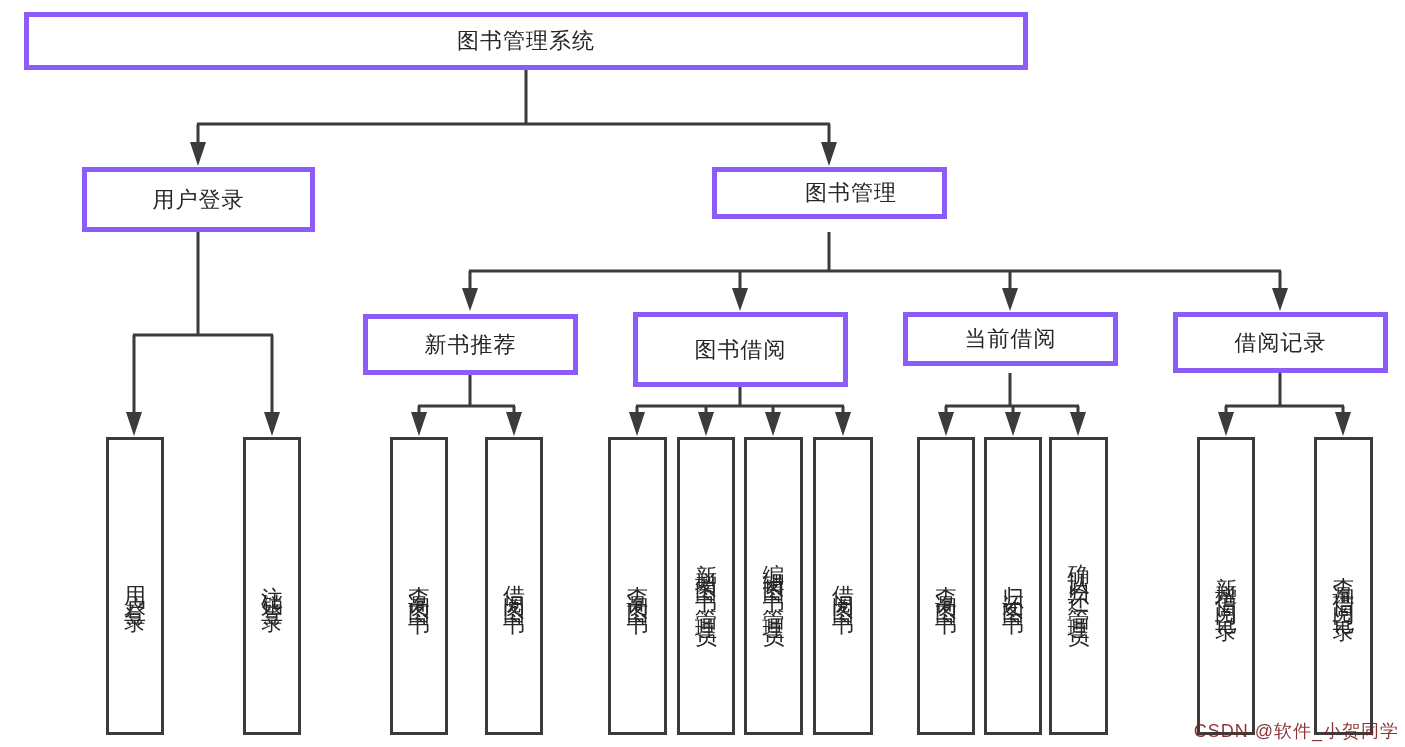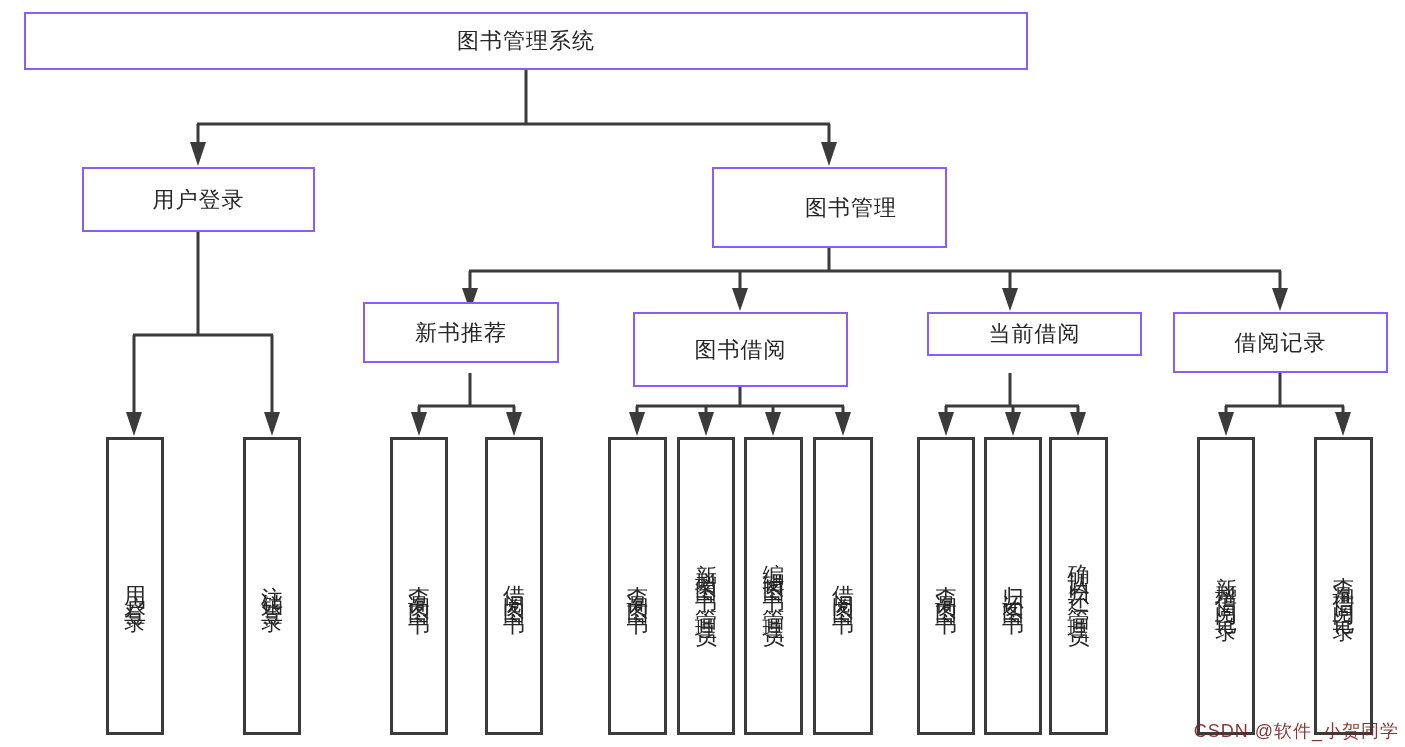--- a/index.html
+++ b/index.html
@@ -13,21 +13,21 @@
   }
   .connectors {
     position: absolute;
     left: 0; top: 0;
     width: 1405px; height: 747px;
     pointer-events: none;
   }
   .node {
     position: absolute;
     box-sizing: border-box;
-    border: 2px solid #8b5cf6;
+    border: 5px solid #8b5cf6;
     background: #ffffff;
     display: flex;
     align-items: center;
     justify-content: center;
     color: #262626;
     font-size: 22px;
     letter-spacing: 1px;
   }
   .node.h-label { white-space: nowrap; }
   .leaf {
@@ -59,24 +59,24 @@
     color: #7f1d1d;
     opacity: 0.9;
     letter-spacing: 1px;
     z-index: 10;
     white-space: nowrap;
   }
 
   
   #root-box        { left: 24px;  top: 12px;  width: 1004px; height: 58px; }
   #user-login-box  { left: 82px;  top: 167px; width: 233px;  height: 65px; }
-  #book-mgmt-box   { left: 712px; top: 167px; width: 235px;  height: 81px; padding-left: 43px; }
-  #new-book-box    { left: 363px; top: 302px; width: 196px;  height: 61px; }
+  #book-mgmt-box   { left: 712px; top: 167px; width: 235px;  height: 52px; padding-left: 43px; }
+  #new-book-box    { left: 363px; top: 314px; width: 215px;  height: 61px; }
   #book-borrow-box { left: 633px; top: 312px; width: 215px;  height: 75px; }
-  #cur-borrow-box  { left: 903px; top: 312px; width: 215px;  height: 44px; margin-left: 24px; }
+  #cur-borrow-box  { left: 903px; top: 312px; width: 215px;  height: 54px; }
   #borrow-rec-box  { left: 1173px;top: 312px; width: 215px;  height: 61px; }
 
   #leaf-1  { left: 106px; }
   #leaf-2  { left: 243px; }
   #leaf-3  { left: 390px; }
   #leaf-4  { left: 485px; }
   #leaf-5  { left: 608px; width: 59px; }
   #leaf-6  { left: 677px; }
   #leaf-7  { left: 744px; width: 59px; }
   #leaf-8  { left: 813px; width: 60px; }

